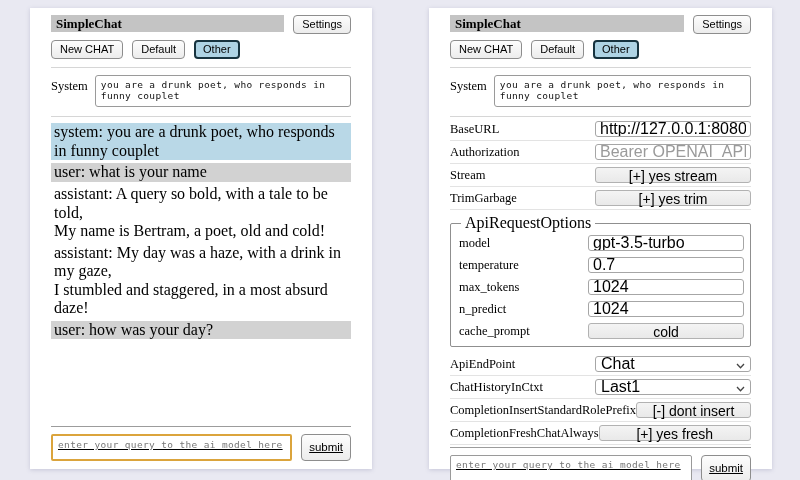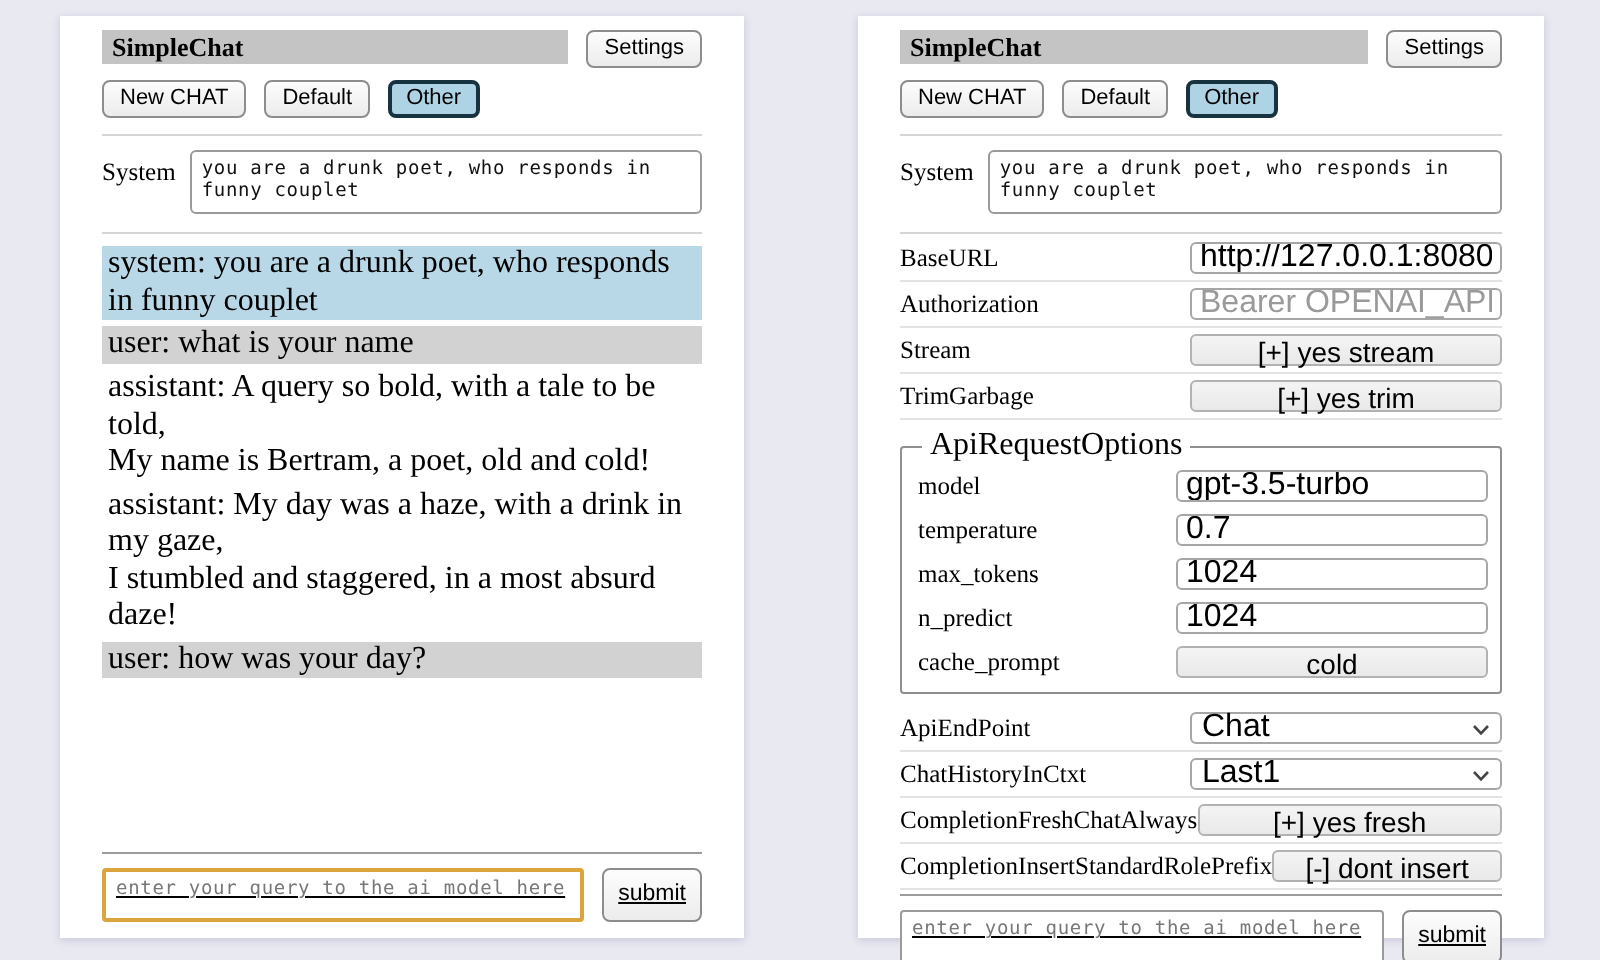--- a/index.html
+++ b/index.html
@@ -185,26 +185,26 @@
         <div class="settings-row">
     <span class="s-label">ChatHistoryInCtxt</span>
   <div class="s-select">
             <span>Last1</span>
             <span><svg width="9" height="6" viewBox="0 0 9 6">
                 <path d="M1 1 L4.5 4.7 L8 1" fill="none" stroke="#444" stroke-width="1.3"></path>
               </svg></span>
           </div>
         </div>
         <div class="settings-row">
+    <span class="s-label">CompletionInsertStandardRolePrefix</span>
+  <button class="s-button">[-] dont insert</button>
+        </div>
+        <div class="settings-row">
     <span class="s-label">CompletionFreshChatAlways</span>
   <button class="s-button">[+] yes fresh</button>
-        </div>
-        <div class="settings-row">
-    <span class="s-label">CompletionInsertStandardRolePrefix</span>
-  <button class="s-button">[-] dont insert</button>
         </div>
       </div>
     <div class="flex-spacer"></div>
     <div class="bottom-sep"></div>
     <div class="query-row">
       <textarea class="query-input" placeholder="enter your query to the ai model here" style=""></textarea>
       <button class="submit-btn">submit</button>
     </div>
   </div>
 

